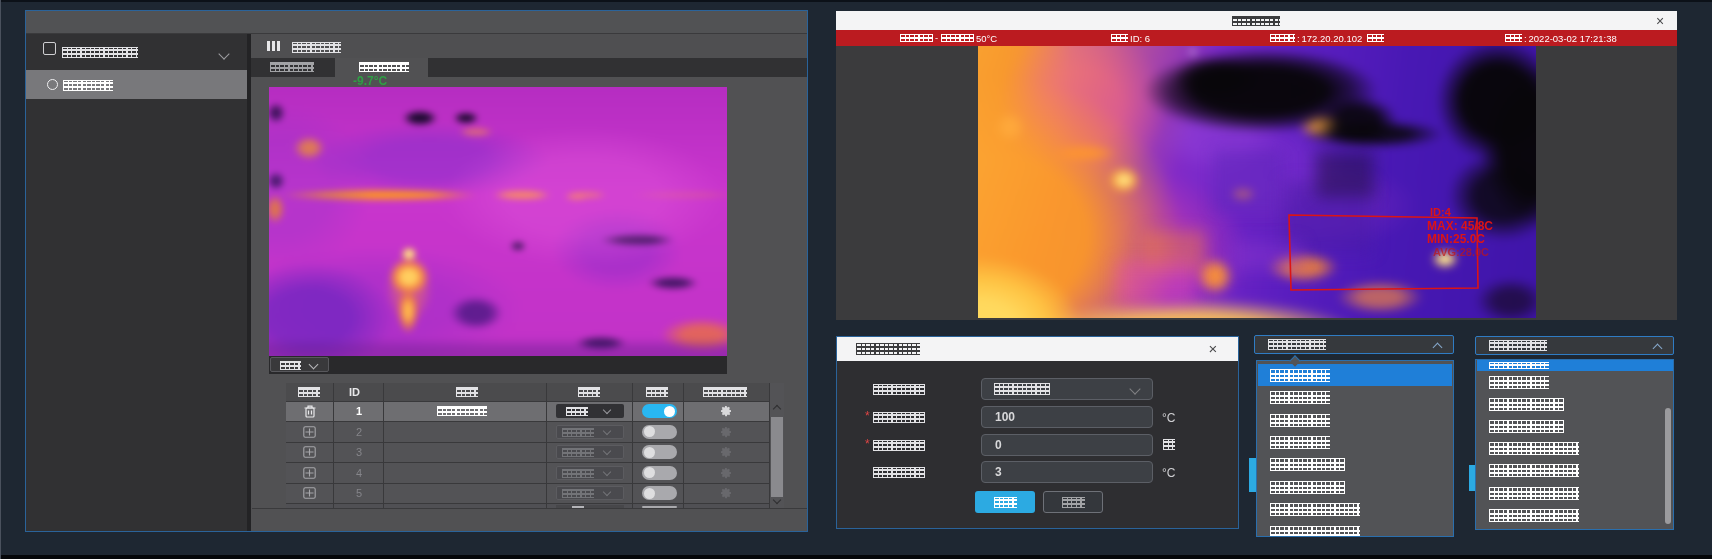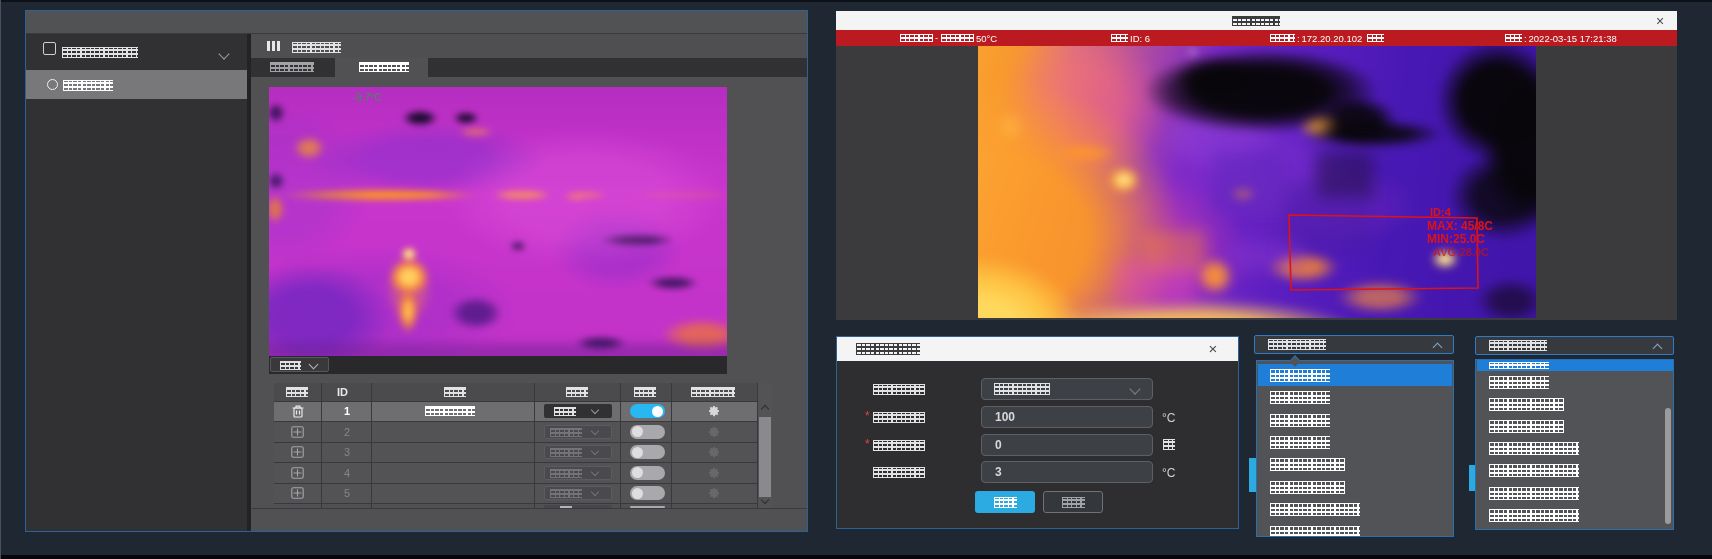--- a/index.html
+++ b/index.html
@@ -45,28 +45,28 @@
   <div class="zh zw" style="left:266px;top:31px;width:49px;height:11px"></div>
 
   <div class="a" style="left:225px;top:47px;width:556px;height:19px;background:#313133"></div>
   <div class="zh zg" style="left:244px;top:51px;width:44px;height:10px"></div>
   <div class="a" style="left:309px;top:47px;width:93px;height:19px;background:#515153"></div>
   <div class="zh zW" style="left:333px;top:51px;width:50px;height:10px"></div>
 
   <div class="a" id="th1" style="left:243px;top:76px;width:458px;height:269px;overflow:hidden;background:#bf2ec6">
       <div class="a" style="left:-15px;top:-15px;width:488px;height:299px;filter:blur(3px);background-image:linear-gradient(0deg, rgba(80,25,130,.35) 0 22px, rgba(80,25,130,0) 34px),radial-gradient(140px 70px at 330px 125px, rgba(238,100,225,.28) 0 55%, rgba(238,100,225,0) 100%),radial-gradient(90px 85px at 28px 115px, rgba(120,50,200,.22) 0 55%, rgba(120,50,200,0) 100%),radial-gradient(8px 7px at 155px 182px, #ffe9a0 0 40%, rgba(255,200,80,.9) 60%, rgba(255,200,80,0) 100%),radial-gradient(20px 18px at 155px 205px, #ffcf60 0 35%, rgba(255,150,45,.85) 65%, rgba(255,150,45,0) 100%),radial-gradient(11px 23px at 154px 239px, #ffb84d 0 30%, rgba(250,140,40,.7) 60%, rgba(250,140,40,0) 100%),radial-gradient(32px 48px at 155px 216px, rgba(255,140,60,.35) 0 40%, rgba(255,140,60,0) 75%),radial-gradient(100px 6px at 125px 123px, rgba(255,150,30,.95) 0 55%, rgba(255,150,30,0) 100%),radial-gradient(30px 5px at 268px 123px, rgba(255,160,40,.9) 0 55%, rgba(255,160,40,0) 100%),radial-gradient(22px 4px at 332px 123px, rgba(255,150,40,.6) 0 50%, rgba(255,150,40,0) 100%),radial-gradient(55px 4px at 430px 123px, rgba(240,130,60,.25) 0 50%, rgba(240,130,60,0) 100%),radial-gradient(18px 8px at 166px 46px, rgba(20,8,40,.95) 0 50%, rgba(20,8,40,0) 100%),radial-gradient(13px 6px at 212px 46px, rgba(20,8,40,.95) 0 50%, rgba(20,8,40,0) 100%),radial-gradient(9px 10px at 22px 41px, rgba(30,10,60,.8) 0 45%, rgba(30,10,60,0) 100%),radial-gradient(9px 9px at 22px 109px, rgba(30,10,60,.8) 0 45%, rgba(30,10,60,0) 100%),radial-gradient(38px 6px at 383px 168px, rgba(35,12,70,.85) 0 50%, rgba(35,12,70,0) 100%),radial-gradient(8px 5px at 264px 174px, rgba(35,12,70,.85) 0 50%, rgba(35,12,70,0) 100%),radial-gradient(26px 7px at 419px 211px, rgba(40,15,80,.8) 0 50%, rgba(40,15,80,0) 100%),radial-gradient(26px 7px at 347px 271px, rgba(40,15,80,.8) 0 50%, rgba(40,15,80,0) 100%),radial-gradient(27px 17px at 222px 241px, rgba(60,20,120,.7) 0 50%, rgba(60,20,120,0) 100%),radial-gradient(16px 12px at 55px 76px, rgba(255,150,40,.9) 0 40%, rgba(255,150,40,0) 100%),radial-gradient(10px 15px at 21px 137px, rgba(255,140,30,.9) 0 40%, rgba(255,140,30,0) 100%),radial-gradient(18px 5px at 222px 60px, rgba(255,150,60,.5) 0 50%, rgba(255,150,60,0) 100%),radial-gradient(42px 17px at 448px 263px, rgba(240,120,50,.7) 0 45%, rgba(240,120,50,0) 100%),radial-gradient(12px 4px at 322px 125px, rgba(255,150,60,.55) 0 50%, rgba(255,150,60,0) 100%),radial-gradient(120px 38px at 175px 88px, rgba(110,45,205,.38) 0 50%, rgba(110,45,205,0) 100%),radial-gradient(85px 55px at 55px 245px, rgba(95,35,190,.6) 0 50%, rgba(95,35,190,0) 100%),radial-gradient(66px 42px at 363px 178px, rgba(120,40,200,.35) 0 50%, rgba(120,40,200,0) 100%),radial-gradient(150px 62px at 120px 235px, rgba(130,40,200,.3) 0 50%, rgba(130,40,200,0) 100%),linear-gradient(180deg, #b32cc0 0%, #c935cd 40%, #c132c7 100%)"></div>
     </div>
-  <div class="a" style="left:327px;top:81px;width:56px;height:12px;color:#2f9e44;font-size:10px;font-weight:normal;letter-spacing:0px">-9.7°C</div>
+  <div class="a" style="left:327px;top:63px;width:56px;height:12px;color:#2f9e44;font-size:12px;font-weight:bold;letter-spacing:0px">-9.7°C</div>
 
   <div class="a" style="left:243px;top:345px;width:458px;height:18px;background:#29292b"></div>
   <div class="a" style="left:244px;top:346px;width:59px;height:15px;background:#39393b;border:1px solid #58585c;border-radius:2px;box-sizing:border-box"></div>
   <div class="zh zw" style="left:254px;top:350px;width:21px;height:9px"></div>
   <div class="chev" style="left:284px;top:350px;width:6px;height:6px"></div>
 
-  <div class="a" id="tbl" style="left:248px;top:372px;width:498px;height:125px;background:#535356;overflow:hidden">
+  <div class="a" id="tbl" style="left:260px;top:372px;width:498px;height:125px;background:#535356;overflow:hidden">
 
     <div class="a" style="left:0;top:0;width:498px;height:18px;background:#4b4b4d"></div>
     <div class="zh zw" style="left:12px;top:4px;width:22px;height:10px"></div>
     <div class="a" style="left:63px;top:2.5px;width:20px;color:#e8e8ea;font-size:11px;font-weight:bold">ID</div>
     <div class="zh zw" style="left:170px;top:4px;width:22px;height:10px"></div>
     <div class="zh zw" style="left:292px;top:4px;width:22px;height:10px"></div>
     <div class="zh zw" style="left:360px;top:4px;width:22px;height:10px"></div>
     <div class="zh zw" style="left:417px;top:4px;width:44px;height:10px"></div>
 
     <div class="a" style="left:0;top:18px;width:483px;height:20px;background:#6e6e71"></div>
@@ -189,21 +189,21 @@
      <div class="zh zW" style="left:64px;top:4px;width:33px;height:8px"></div>
      <div class="a" style="left:99px;top:2px">-</div>
      <div class="zh zW" style="left:105px;top:4px;width:33px;height:8px"></div>
      <div class="a" style="left:140px;top:3px">50°C</div>
      <div class="zh zW" style="left:275px;top:4px;width:17px;height:8px"></div>
      <div class="a" style="left:294px;top:3px">ID: 6</div>
      <div class="zh zW" style="left:434px;top:4px;width:25px;height:8px"></div>
      <div class="a" style="left:461px;top:3px">: 172.20.20.102</div>
      <div class="zh zW" style="left:531px;top:4px;width:17px;height:8px"></div>
      <div class="zh zW" style="left:669px;top:4px;width:17px;height:8px"></div>
-     <div class="a" style="left:688px;top:3px">: 2022-03-15 17:21:38</div>
+     <div class="a" style="left:688px;top:3px">: 2022-03-02 17:21:38</div>
   </div>
 
   <div class="a" id="th2" style="left:142px;top:35px;width:558px;height:272px;overflow:hidden;background:#8a2ac0">
       <div class="a" style="left:-15px;top:-15px;width:588px;height:302px;filter:blur(4px);background-image:radial-gradient(118px 42px at 298px 60px, rgba(8,6,10,.98) 0 55%, rgba(8,6,10,.6) 78%, rgba(8,6,10,0) 100%),radial-gradient(45px 22px at 255px 48px, rgba(8,6,10,.95) 0 50%, rgba(8,6,10,0) 100%),radial-gradient(40px 25px at 395px 90px, rgba(8,6,10,.92) 0 50%, rgba(8,6,10,0) 100%),radial-gradient(62px 62px at 535px 70px, rgba(8,6,10,.98) 0 58%, rgba(8,6,10,0) 100%),radial-gradient(55px 80px at 572px 115px, rgba(8,6,10,.98) 0 60%, rgba(8,6,10,0) 100%),radial-gradient(72px 14px at 410px 103px, rgba(10,8,14,.9) 0 50%, rgba(10,8,14,0) 100%),radial-gradient(55px 45px at 540px 165px, rgba(10,8,16,.85) 0 50%, rgba(10,8,16,0) 100%),radial-gradient(36px 23px at 548px 270px, rgba(20,10,30,.65) 0 45%, rgba(20,10,30,0) 100%),radial-gradient(13px 9px at 482px 228px, #fff3b0 0 30%, rgba(255,210,90,.9) 60%, rgba(255,210,90,0) 100%),radial-gradient(3px 3px at 230px 21px, rgba(255,255,255,.9) 0 50%, rgba(255,255,255,0) 100%),radial-gradient(16px 13px at 161px 149px, #ffe080 0 35%, rgba(255,170,50,.85) 65%, rgba(255,170,50,0) 100%),radial-gradient(25px 14px at 360px 95px, rgba(255,170,60,.9) 0 40%, rgba(255,170,60,0) 100%),radial-gradient(19px 19px at 252px 245px, rgba(255,150,50,.9) 0 40%, rgba(255,150,50,0) 100%),radial-gradient(36px 16px at 340px 236px, rgba(255,140,45,.8) 0 45%, rgba(255,140,45,0) 100%),radial-gradient(13px 7px at 280px 163px, rgba(255,150,60,.8) 0 45%, rgba(255,150,60,0) 100%),radial-gradient(34px 9px at 121px 122px, rgba(255,150,45,.85) 0 45%, rgba(255,150,45,0) 100%),radial-gradient(15px 15px at 47px 96px, rgba(255,170,60,.9) 0 40%, rgba(255,170,60,0) 100%),radial-gradient(44px 17px at 417px 266px, rgba(250,140,60,.65) 0 45%, rgba(250,140,60,0) 100%),radial-gradient(105px 75px at 15px 300px, #ffd95e 0 38%, rgba(255,200,70,.9) 68%, rgba(255,190,60,0) 100%),radial-gradient(170px 35px at 230px 302px, rgba(255,200,85,.9) 0 50%, rgba(255,200,85,0) 100%),linear-gradient(110deg, rgba(255,180,60,.7) 0%, rgba(255,160,55,.35) 22%, rgba(255,150,50,0) 38%),radial-gradient(185px 160px at 35px 205px, rgba(248,148,38,.97) 0 48%, rgba(248,148,38,0) 100%),radial-gradient(85px 80px at 120px 75px, rgba(228,80,160,.7) 0 45%, rgba(228,80,160,0) 100%),radial-gradient(95px 85px at 190px 225px, rgba(205,60,170,.45) 0 50%, rgba(205,60,170,0) 100%),linear-gradient(90deg, #ef7c1a 0 38px, rgba(239,124,26,.85) 58px, rgba(239,124,26,0) 110px),radial-gradient(82px 52px at 300px 135px, rgba(130,50,210,.5) 0 50%, rgba(130,50,210,0) 100%),radial-gradient(62px 37px at 255px 105px, rgba(150,70,220,.45) 0 50%, rgba(150,70,220,0) 100%),radial-gradient(92px 42px at 365px 175px, rgba(115,40,190,.45) 0 50%, rgba(115,40,190,0) 100%),linear-gradient(97deg, #e87c16 0%, #e06030 5%, #d8509c 10%, #c040b8 17%, #9a32c4 27%, #7b28c8 40%, #5c1ec0 55%, #4818b4 72%, #3e14a8 100%)"></div>
       <div class="a" style="left:235px;top:105px;width:70px;height:60px;background:rgba(95,38,185,.5);filter:blur(7px)"></div>
       <div class="a" style="left:305px;top:135px;width:90px;height:72px;background:rgba(72,26,165,.45);filter:blur(8px)"></div>
       <div class="a" style="left:338px;top:105px;width:58px;height:46px;background:rgba(32,16,62,.5);filter:blur(8px)"></div>
       <div class="a" style="left:165px;top:185px;width:62px;height:42px;background:rgba(255,140,40,.4);filter:blur(8px)"></div>
       <div class="a" style="left:138px;top:215px;width:80px;height:42px;background:rgba(232,75,185,.38);filter:blur(8px)"></div>
       <div class="a" style="left:255px;top:195px;width:70px;height:30px;background:rgba(150,60,210,.35);filter:blur(8px)"></div>

